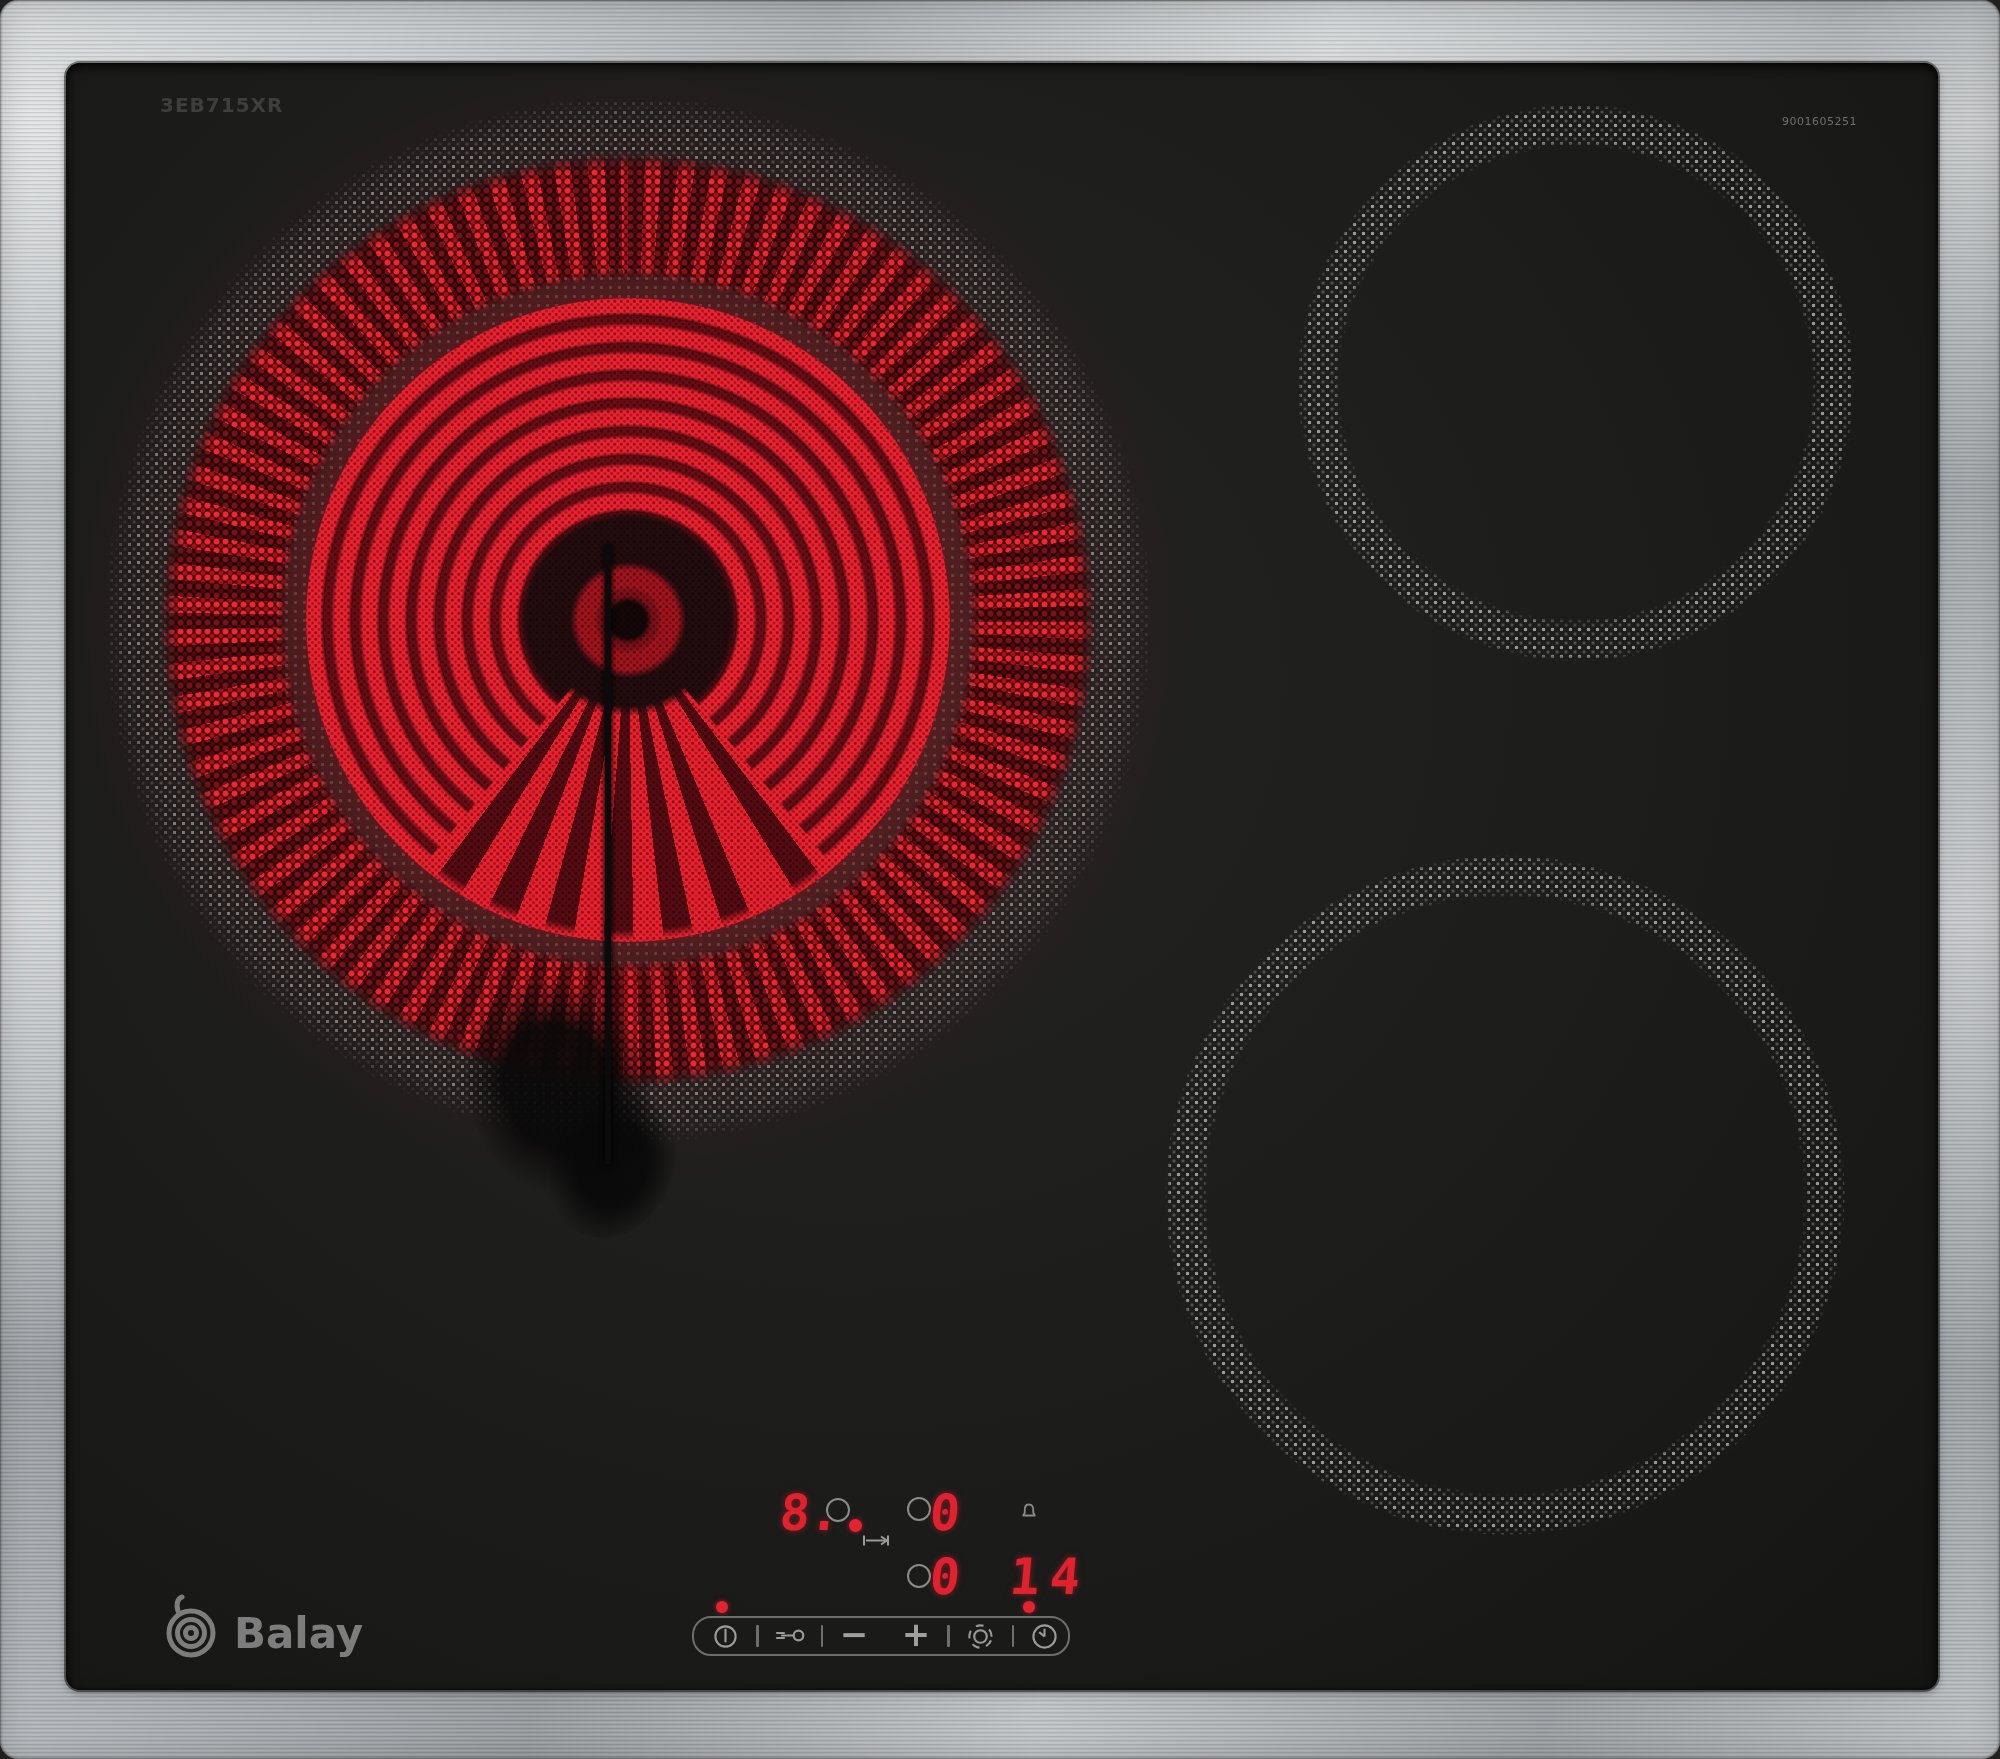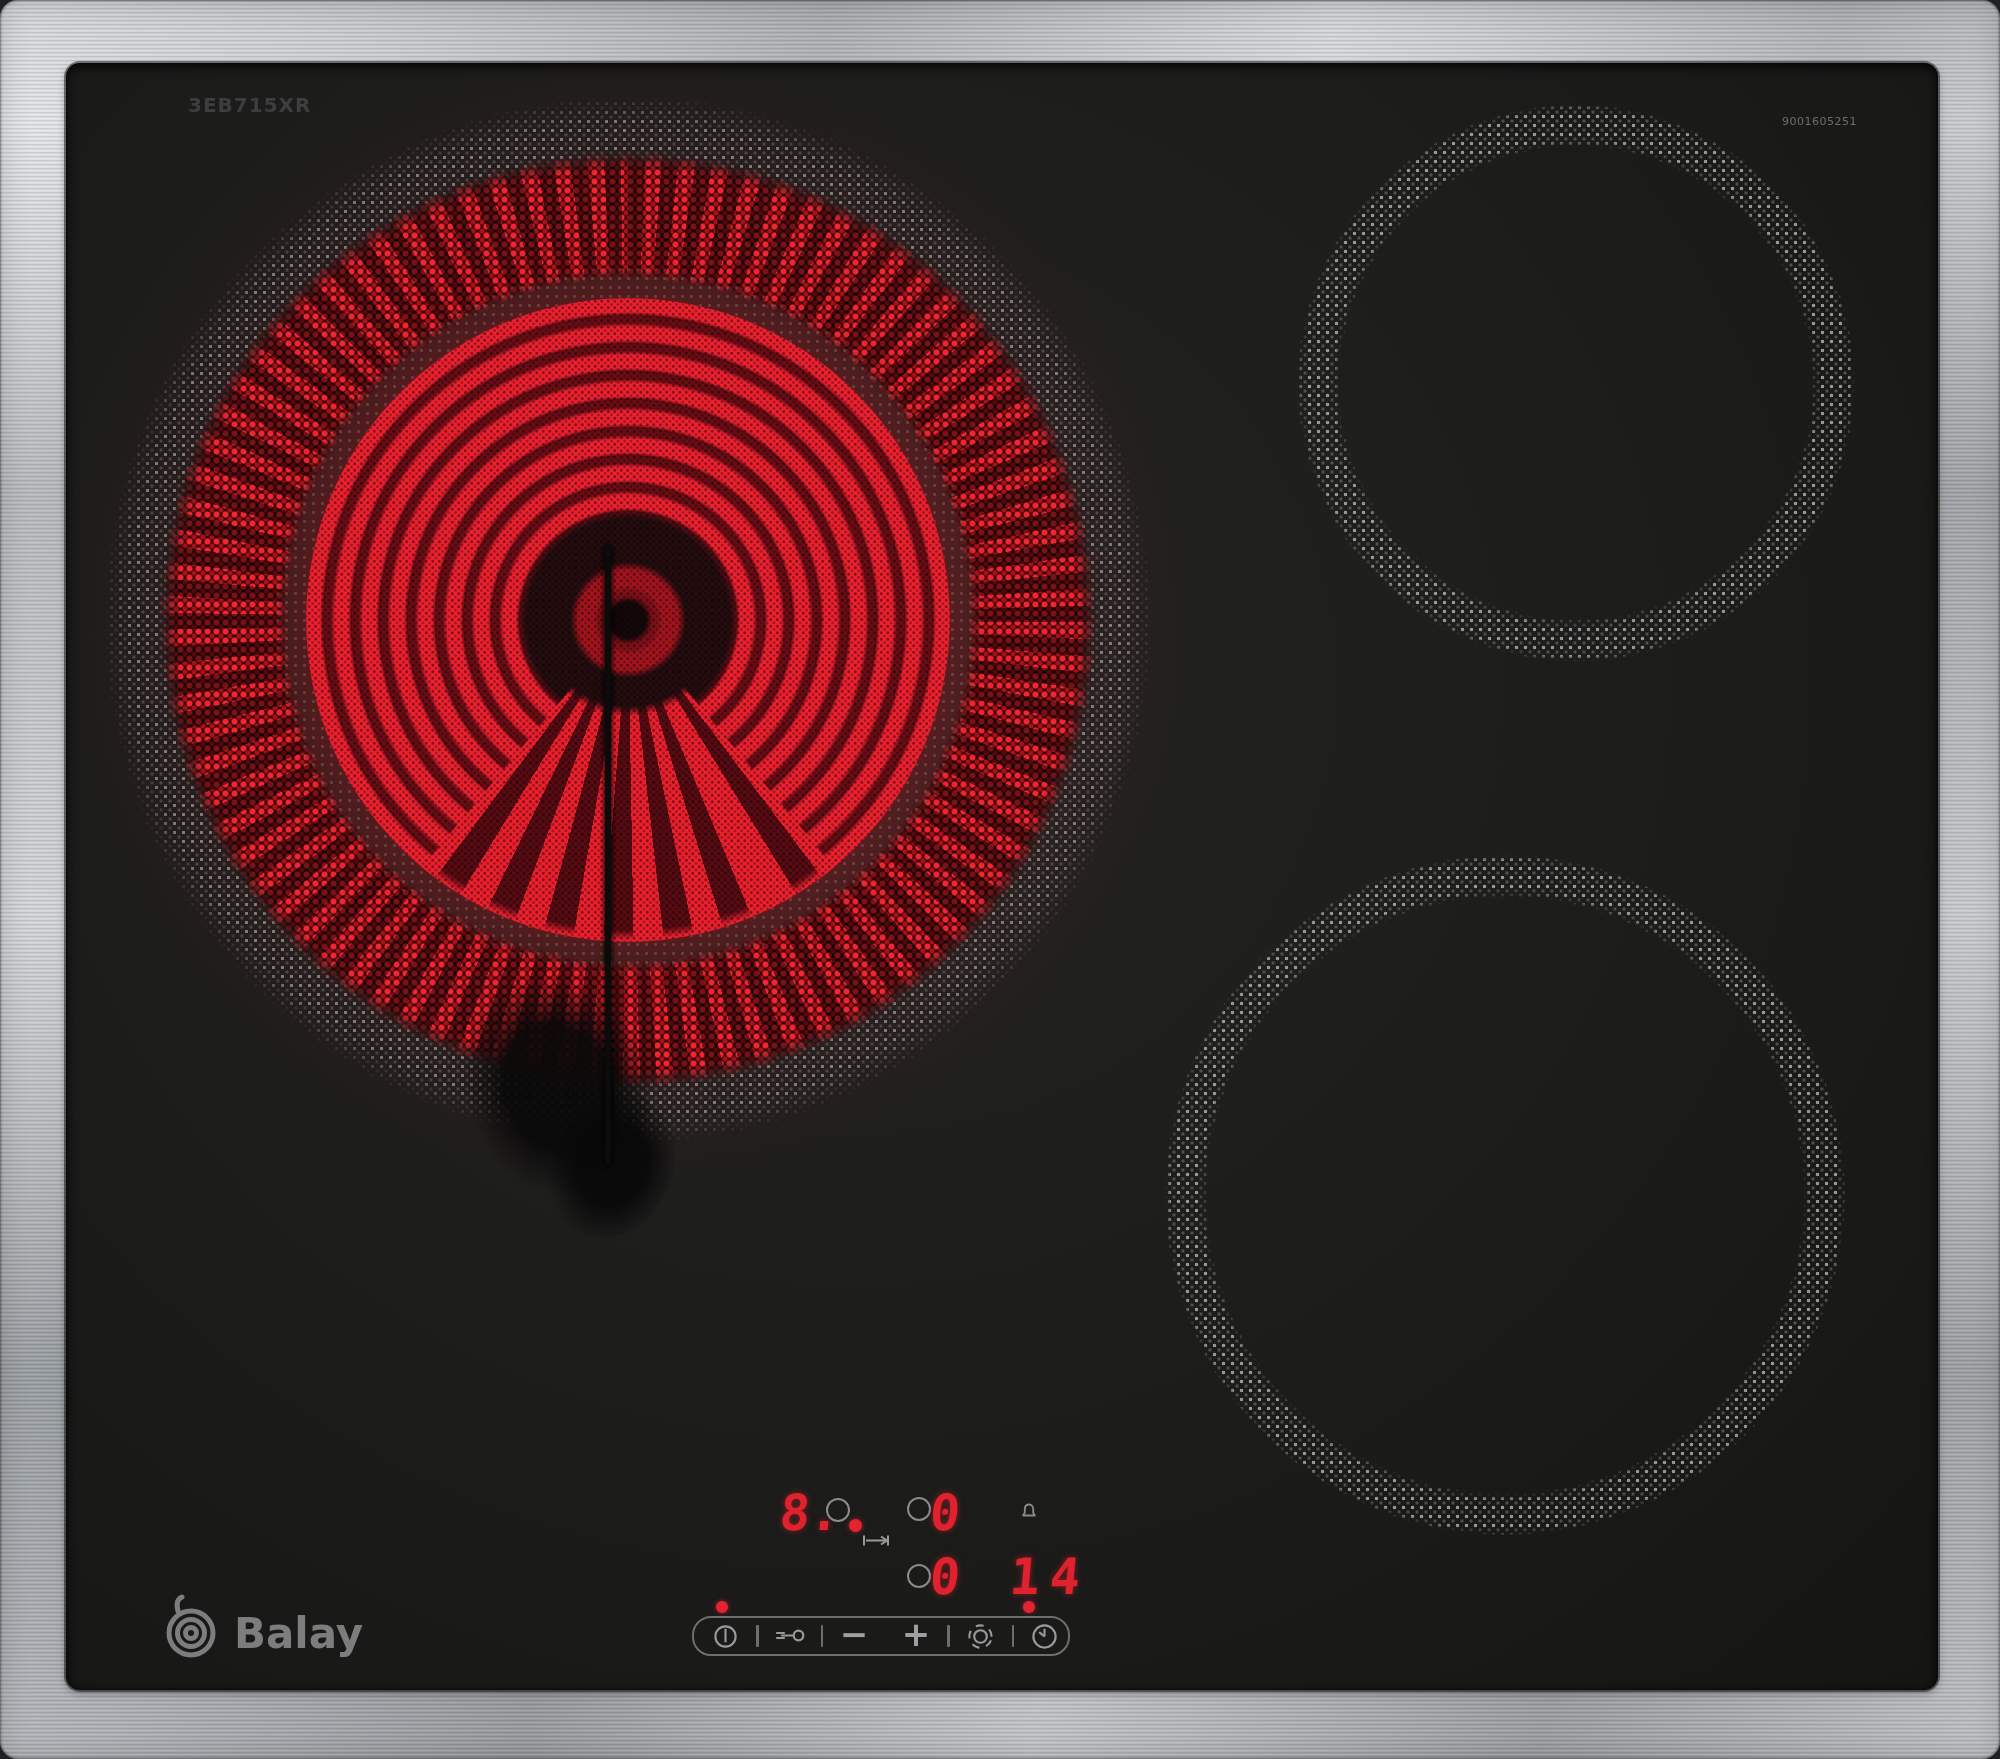--- a/index.html
+++ b/index.html
@@ -14,21 +14,21 @@
       linear-gradient(180deg, #c2c6c9 0%, #dadddf 7%, #a4a9ad 28%, #cdd0d3 52%, #91969a 78%, #b3b7bb 100%);
     box-shadow: inset 0 0 3px rgba(0,0,0,.85), inset 0 0 30px rgba(0,0,0,.18);}
 
   
   .glass{position:absolute;left:66px;top:63px;right:62px;bottom:69px;border-radius:14px;
     background: radial-gradient(ellipse at 42% 38%, #232322 0%, #1c1c1b 55%, #151514 100%);
     box-shadow: inset 0 3px 12px rgba(0,0,0,.9), inset 0 0 2px #000, 0 0 0 2px rgba(0,0,0,.45), 0 3px 8px rgba(0,0,0,.35);
     overflow:hidden;}
 
   .lbl-model{position:absolute;left:94px;top:30px;font-size:20px;font-weight:bold;
-    color:#3e3e3e;letter-spacing:1px;margin-left:28px;}
+    color:#3e3e3e;letter-spacing:1px;}
   .lbl-serial{position:absolute;left:1716px;top:52px;font-size:11px;color:#6f6f6f;letter-spacing:.5px;}
 
   
   .burner-main{position:absolute;left:32px;top:27px;width:1060px;height:1060px;}
   .burner-main>*{position:absolute;left:50%;top:50%;transform:translate(-50%,-50%);}
   .bm-glow{width:1150px;height:1150px;border-radius:50%;
     background:radial-gradient(circle, rgba(200,25,35,.17) 0 380px, rgba(200,25,35,.06) 470px, rgba(200,25,35,0) 565px);}
   .bm-outerdots{width:1060px;height:1060px;border-radius:50%;opacity:.85;
     background:
       radial-gradient(circle, rgba(168,168,168,.8) 1.4px, transparent 2px) 0 0/9px 9px,

